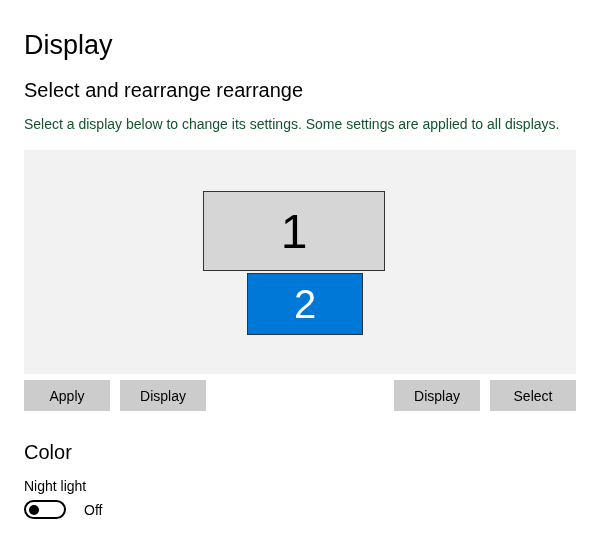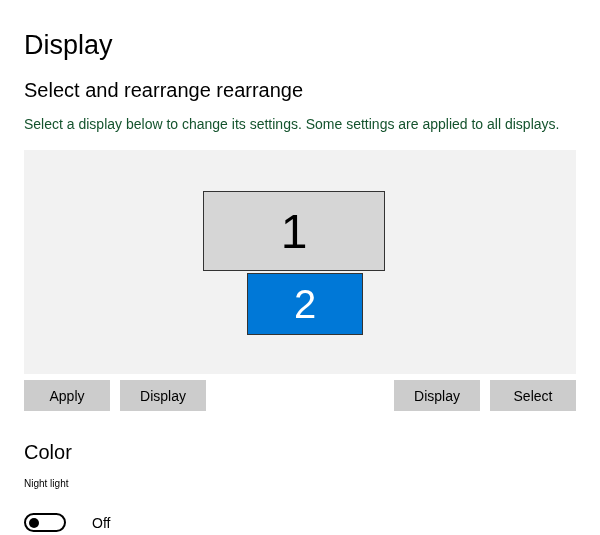--- a/index.html
+++ b/index.html
@@ -92,27 +92,27 @@
     }
     .color-section {
       margin-top: 30px;
     }
     .color-title {
       font-size: 20px;
       font-weight: 400;
       margin-bottom: 14px;
     }
     .field-label {
-      font-size: 10px;
-      margin-bottom: 24px;
+      font-size: 14px;
+      margin-bottom: 6px;
     }
     .toggle-wrap {
       display: flex;
       align-items: center;
-      gap: 26px;
+      gap: 18px;
     }
     .toggle {
       width: 42px;
       height: 19px;
       border: 2px solid #000000;
       border-radius: 10px;
       position: relative;
       background: #ffffff;
       cursor: pointer;
     }

